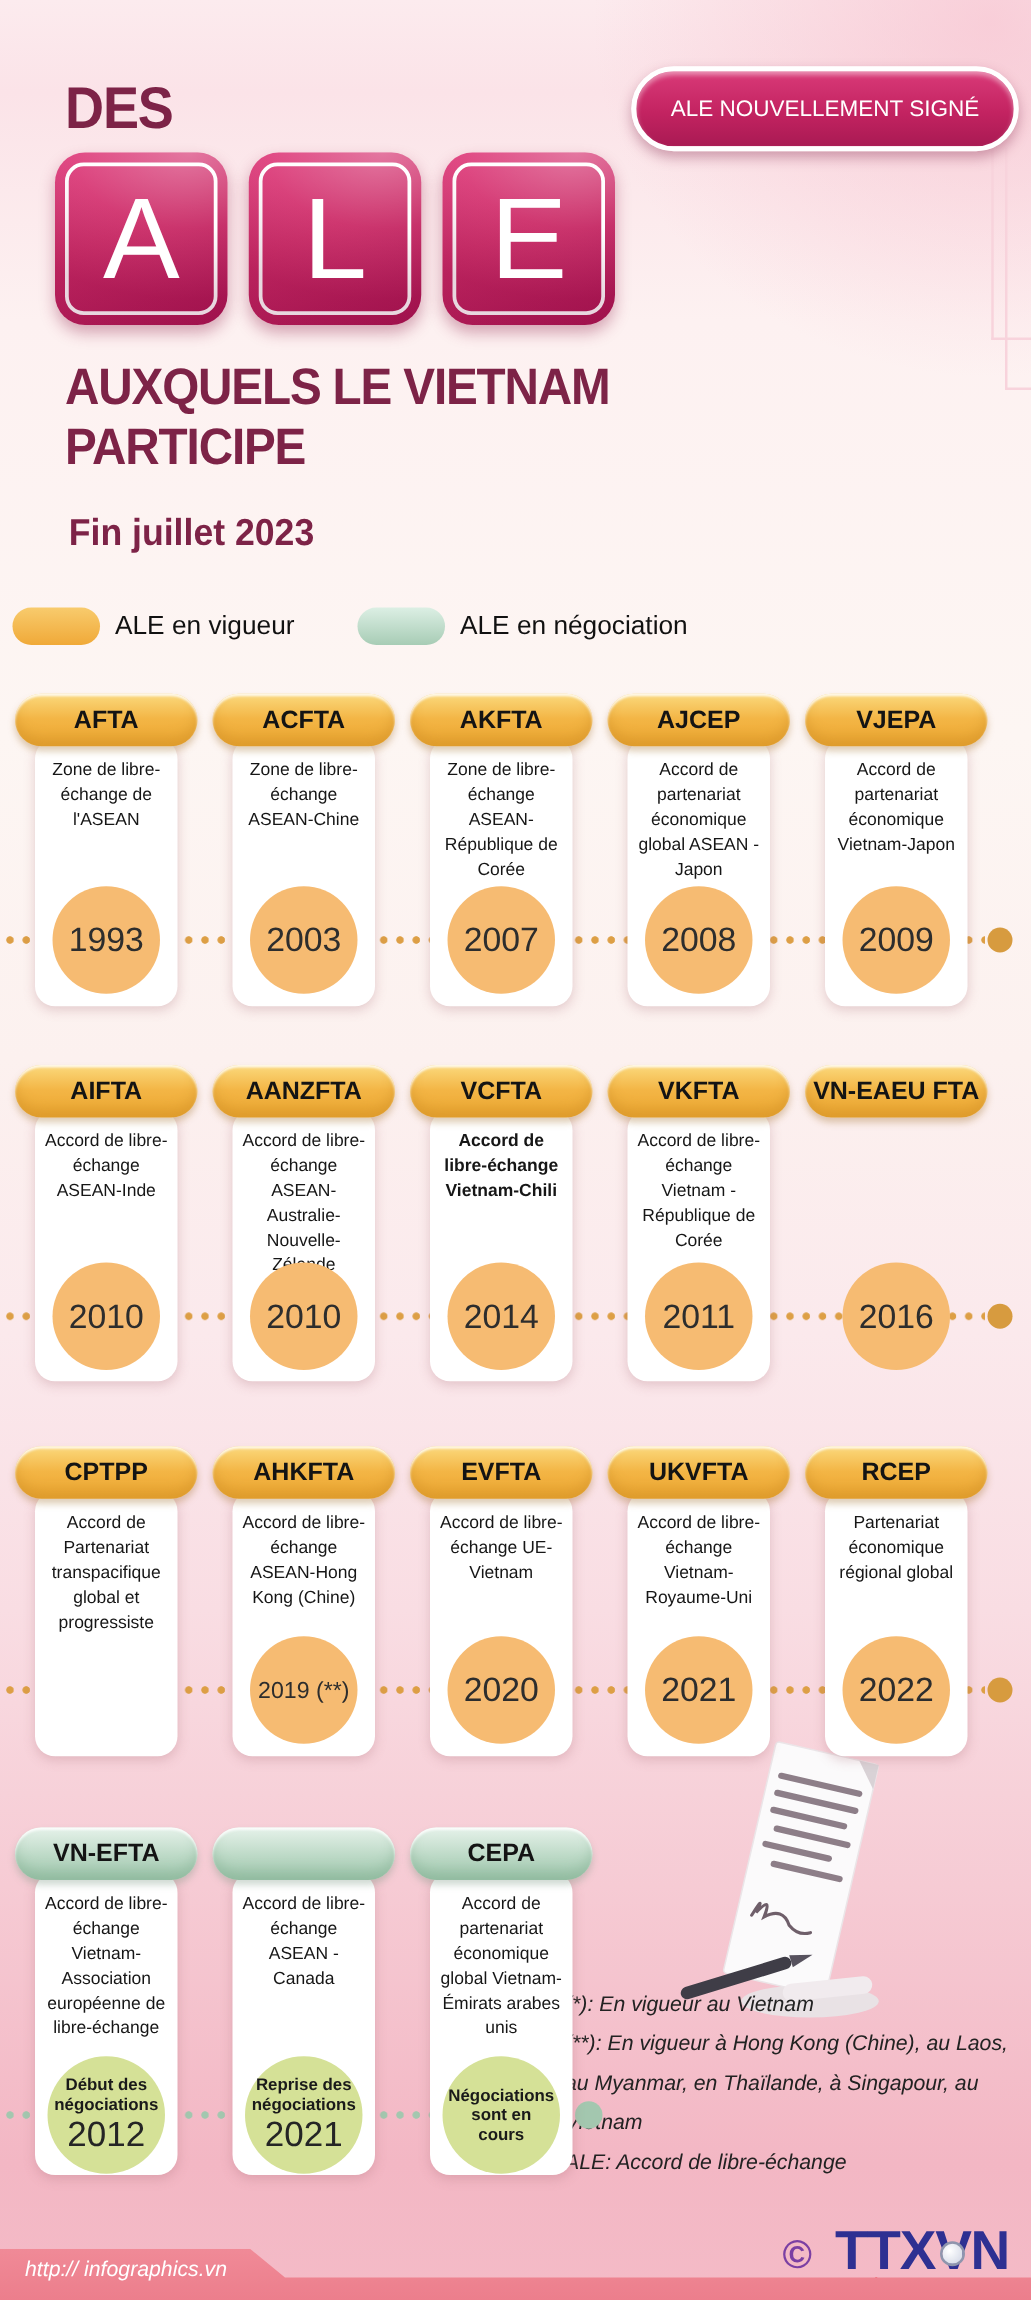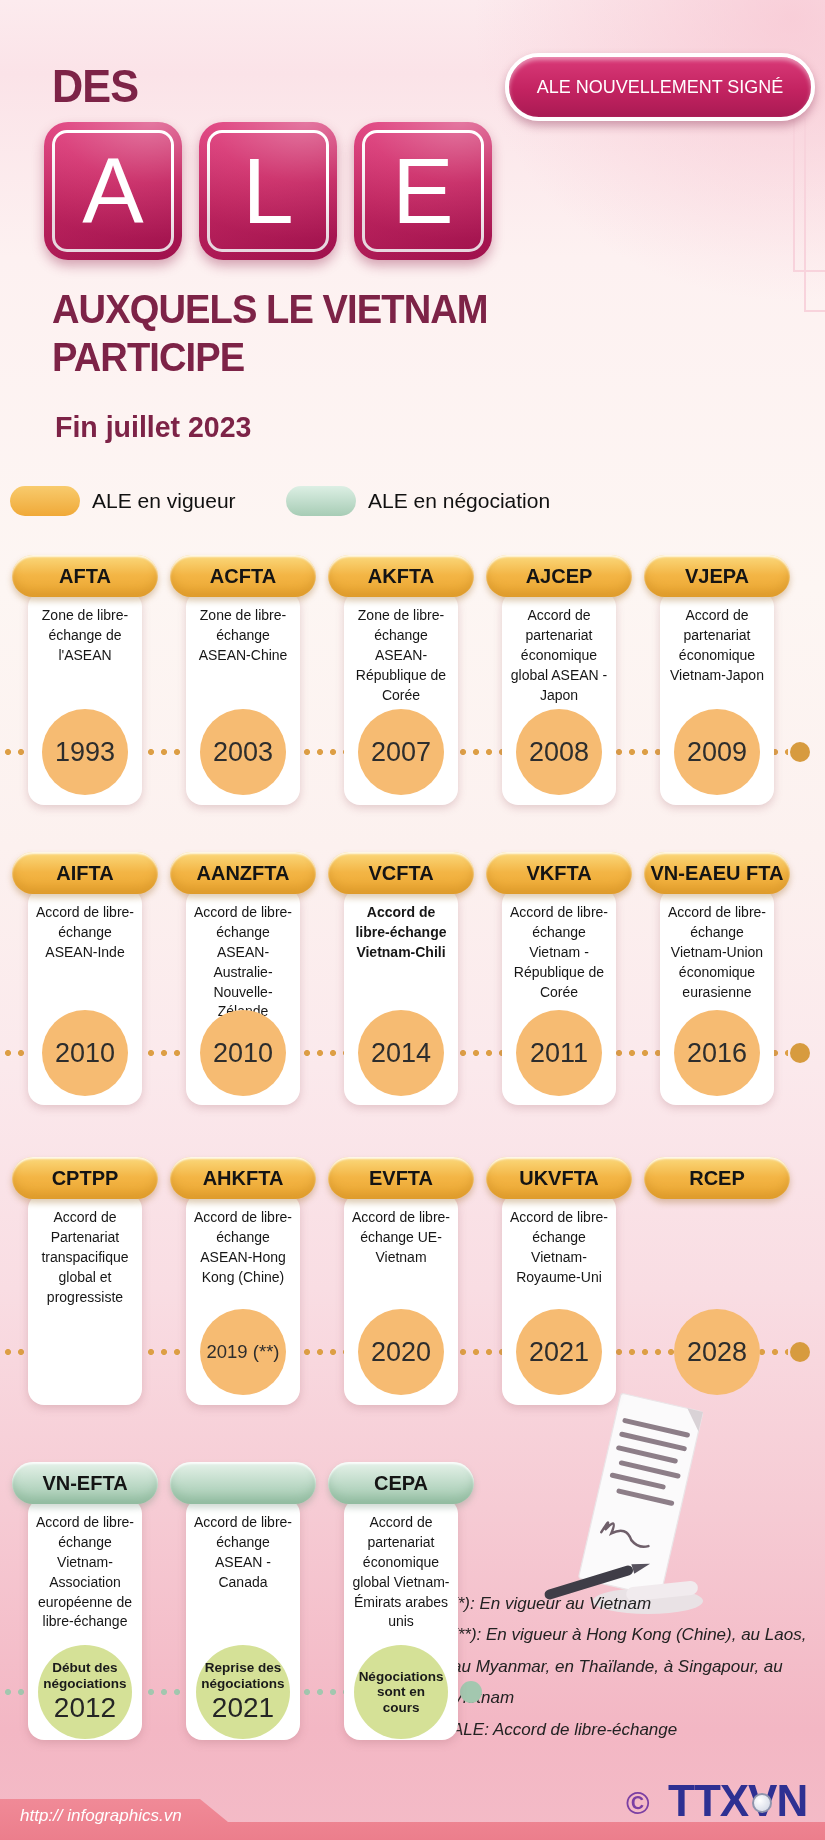--- a/index.html
+++ b/index.html
@@ -169,23 +169,20 @@
       <div class="ycirc" style="left: 358px; top: 1010px; align-items: center;">
         <div class="ytext">2014</div>
       </div>
       <div class="tcard" style="left: 502px; top: 888px; width: 114px; height: 217px;">
         <div class="tdesc">Accord de libre-échange Vietnam - République de Corée</div>
       </div>
       <div class="tpill pill-orange" style="left: 486px; top: 852px; width: 146px; height: 42px;">VKFTA</div>
       <div class="ycirc" style="left: 516px; top: 1010px;">
         <div class="ytext">2011</div>
       </div>
-      <div class="tcard" style="left: 660px; top: 888px; width: 114px; height: 217px;">
-        <div class="tdesc">Accord de libre-échange Vietnam-Union économique eurasienne</div>
-      </div>
       <div class="tpill pill-orange" style="left: 644px; top: 852px; width: 146px; height: 42px;">VN-EAEU FTA</div>
       <div class="ycirc" style="left: 674px; top: 1010px;">
         <div class="ytext">2016</div>
       </div>
       <div class="dotline orange" style="top: 1348px; width: 784px;"></div>
       <div class="enddot orange-dot" style="left: 790px; top: 1342px; width: 20px; height: 20px;"></div>
       <div class="tcard" style="left: 28px; top: 1193px; width: 114px; height: 212px;">
         <div class="tdesc">Accord de Partenariat transpacifique global et progressiste</div>
       </div>
       <div class="tpill pill-orange" style="left: 12px; top: 1157px; width: 146px; height: 42px;">CPTPP</div>
@@ -203,23 +200,26 @@
       <div class="ycirc" style="left: 358px; top: 1309px;">
         <div class="ytext">2020</div>
       </div>
       <div class="tcard" style="left: 502px; top: 1193px; width: 114px; height: 212px;">
         <div class="tdesc">Accord de libre-échange Vietnam- Royaume-Uni</div>
       </div>
       <div class="tpill pill-orange" style="left: 486px; top: 1157px; width: 146px; height: 42px;">UKVFTA</div>
       <div class="ycirc" style="left: 516px; top: 1309px;">
         <div class="ytext">2021</div>
       </div>
+      <div class="tcard" style="left: 660px; top: 1193px; width: 114px; height: 212px;">
+        <div class="tdesc">Partenariat économique régional global</div>
+      </div>
       <div class="tpill pill-orange" style="left: 644px; top: 1157px; width: 146px; height: 42px;">RCEP</div>
       <div class="ycirc" style="left: 674px; top: 1309px;">
-        <div class="ytext">2028</div>
+        <div class="ytext">2022</div>
       </div>
       <div class="dotline green" style="top: 1688px; width: 452px;"></div>
       <div class="enddot green-dot" style="left: 460px; top: 1681px; width: 22px; height: 22px;"></div>
       <div class="tcard" style="left: 28px; top: 1498px; width: 114px; height: 242px;">
         <div class="tdesc">Accord de libre-échange Vietnam- Association européenne de libre-échange</div>
       </div>
       <div class="tpill pill-green" style="left: 12px; top: 1462px; width: 146px; height: 42px;">VN-EFTA</div>
       <div class="gcirc" style="left: 38px; top: 1645px;">
         <div class="gstatus">Début des négociations</div>
         <div class="gyear">2012</div>

